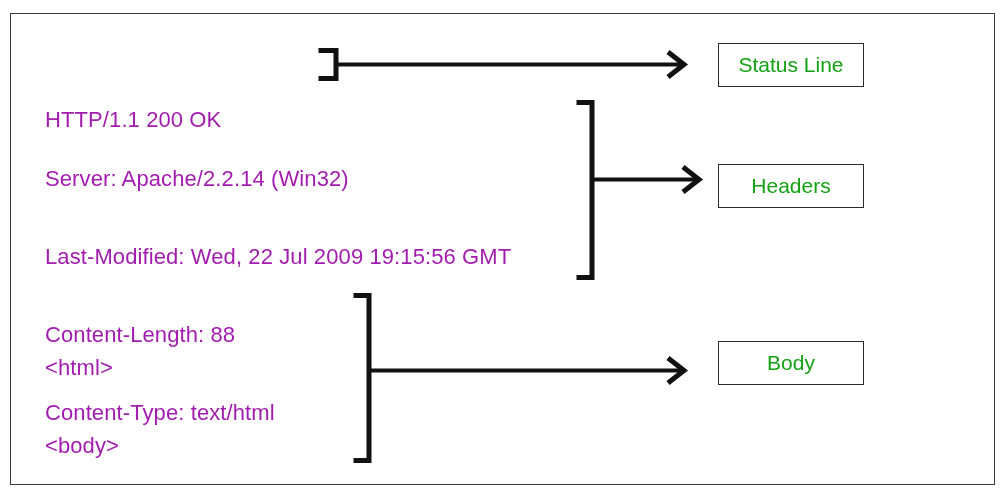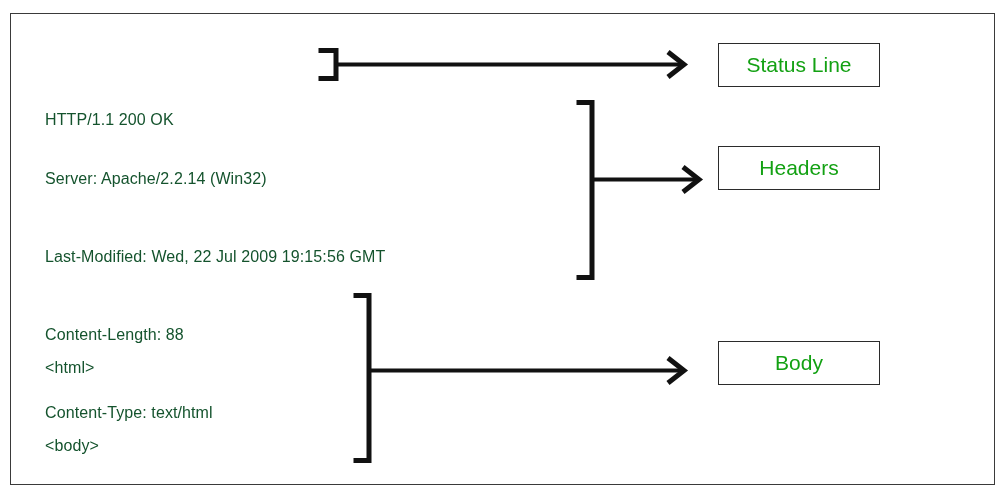--- a/index.html
+++ b/index.html
@@ -30,52 +30,52 @@
     width: 985px;
     height: 472px;
     border: 1px solid #3a3a3a;
     box-sizing: border-box;
     background: #ffffff;
   }
 
   
   .msg-block {
     position: absolute;
-    color: #14532d;
-    font-size: 16px;
+    color: #a21caf;
+    font-size: 22px;
     line-height: 26px;
     white-space: pre;
     letter-spacing: 0.1px;
   }
   .msg-line {
     display: block;
     white-space: pre;
   }
 
   #status-line-block { left: 45px; top: 55px; }
   #headers-block     { left: 45px; top: 114px; }
   #body-block        { left: 45px; top: 303px; }
 
   
   .label-box {
     position: absolute;
     left: 718px;
-    width: 162px;
+    width: 146px;
     height: 44px;
     border: 1px solid #2b2b2b;
     box-sizing: border-box;
     background: #ffffff;
     color: #13a113;
     font-size: 21px;
     display: flex;
     align-items: center;
     justify-content: center;
   }
   #box-status-line { top: 43px; }
-  #box-headers     { top: 146px; }
+  #box-headers     { top: 164px; }
   #box-body        { top: 341px; }
 
   
   #connectors {
     position: absolute;
     left: 0; top: 0;
     width: 1007px;
     height: 499px;
     pointer-events: none;
   }

